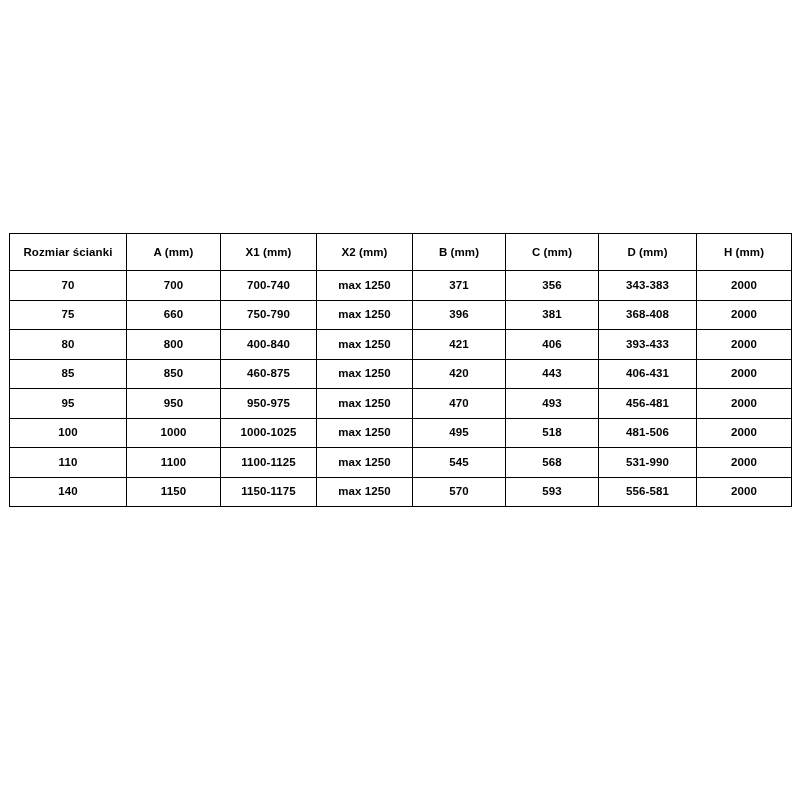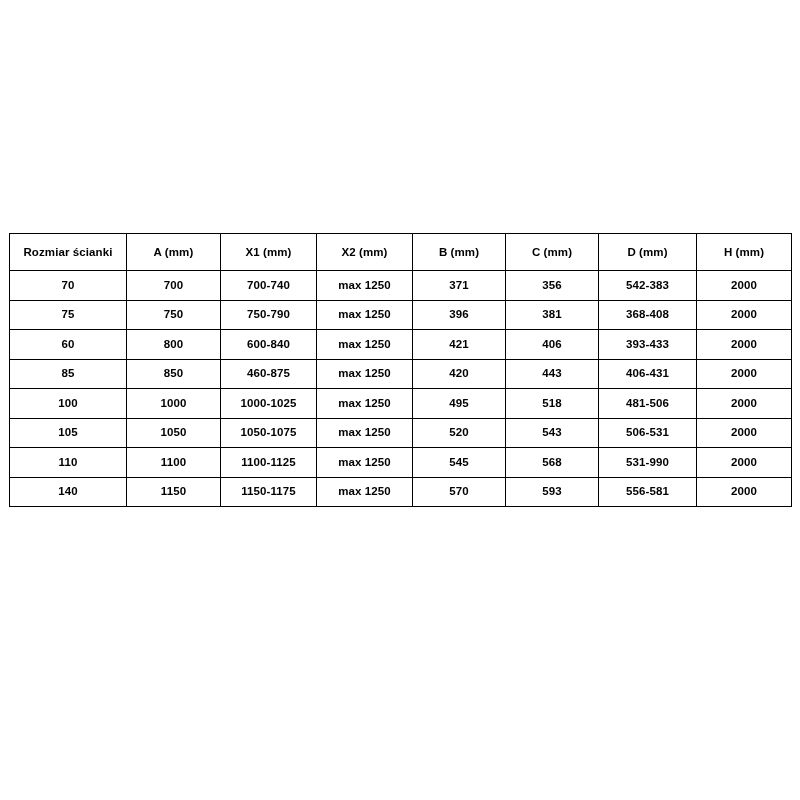--- a/index.html
+++ b/index.html
@@ -89,71 +89,71 @@
         </tr>
       </thead>
       <tbody>
         <tr>
           <td>70</td>
           <td>700</td>
           <td>700-740</td>
           <td>max 1250</td>
           <td>371</td>
           <td>356</td>
-          <td>542-383</td>
+          <td>343-383</td>
           <td>2000</td>
         </tr>
         <tr>
           <td>75</td>
-          <td>750</td>
+          <td>660</td>
           <td>750-790</td>
           <td>max 1250</td>
           <td>396</td>
           <td>381</td>
           <td>368-408</td>
           <td>2000</td>
         </tr>
         <tr>
-          <td>60</td>
+          <td>80</td>
           <td>800</td>
-          <td>600-840</td>
+          <td>400-840</td>
           <td>max 1250</td>
           <td>421</td>
           <td>406</td>
           <td>393-433</td>
           <td>2000</td>
         </tr>
         <tr>
           <td>85</td>
           <td>850</td>
           <td>460-875</td>
           <td>max 1250</td>
           <td>420</td>
           <td>443</td>
           <td>406-431</td>
           <td>2000</td>
         </tr>
         <tr>
+          <td>95</td>
+          <td>950</td>
+          <td>950-975</td>
+          <td>max 1250</td>
+          <td>470</td>
+          <td>493</td>
+          <td>456-481</td>
+          <td>2000</td>
+        </tr>
+        <tr>
           <td>100</td>
           <td>1000</td>
           <td>1000-1025</td>
           <td>max 1250</td>
           <td>495</td>
           <td>518</td>
           <td>481-506</td>
-          <td>2000</td>
-        </tr>
-        <tr>
-          <td>105</td>
-          <td>1050</td>
-          <td>1050-1075</td>
-          <td>max 1250</td>
-          <td>520</td>
-          <td>543</td>
-          <td>506-531</td>
           <td>2000</td>
         </tr>
         <tr>
           <td>110</td>
           <td>1100</td>
           <td>1100-1125</td>
           <td>max 1250</td>
           <td>545</td>
           <td>568</td>
           <td>531-990</td>

